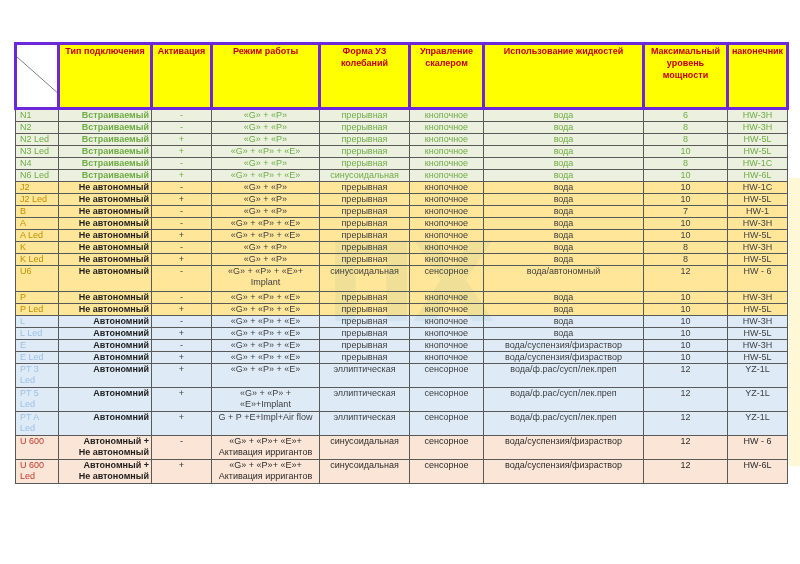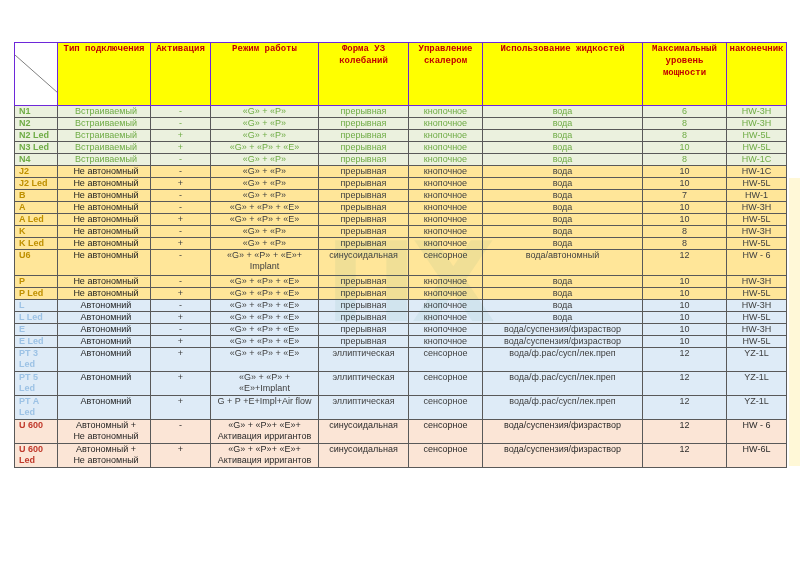--- a/index.html
+++ b/index.html
@@ -20,27 +20,26 @@
   table{border-collapse:collapse;table-layout:fixed;width:772px;border:1px solid #3a3a3a;}
   th,td{
     border:1px solid var(--border);
     padding:0 2px;font-size:9px;line-height:11px;
     vertical-align:top;text-align:center;
     white-space:pre-line;overflow:hidden;
   }
   thead th{
     background:var(--header-bg);color:var(--header-text);
     font-weight:bold;line-height:12px;height:38px;
-    border:1px solid #6d28d9;
-    font-family:Liberation Mono, monospace;
+    border:3px solid #6d28d9;
   }
   th.corner{background:#ffffff;padding:0;}
   th.corner svg{display:block;}
-  td.model{text-align:left;padding-left:4px;font-weight:bold;}
-  td.type{text-align:center;padding-left:6px;font-weight:normal;margin-left:24px;}
+  td.model{text-align:left;padding-left:4px;}
+  td.type{text-align:right;padding-left:6px;font-weight:bold;margin-left:24px;}
   tr.green{background:var(--green-bg);color:var(--green-text);}
   tr.green td.model{color:var(--green-text);}
   tr.yellow{background:var(--yellow-bg);color:var(--body-text);}
   tr.yellow td.model{color:var(--yellow-model);}
   tr.yellow td.type{color:#1f1f1f;}
   tr.blue{background:var(--blue-bg);color:var(--body-text);}
   tr.blue td.model{color:var(--blue-model);}
   tr.blue td.type{color:#1f1f1f;}
   tr.red{background:var(--red-bg);color:#2b2b2b;}
   tr.red td.model{color:var(--red-model);}
@@ -144,20 +143,31 @@
           <td class="model">N4</td>
           <td class="type">Встраиваемый</td>
           <td>-</td>
           <td>«G» + «P»</td>
           <td>прерывная</td>
           <td>кнопочное</td>
           <td>вода</td>
           <td>8</td>
           <td>HW-1C</td>
         </tr>
+        <tr class="green">
+          <td class="model">N6 Led</td>
+          <td class="type">Встраиваемый</td>
+          <td>+</td>
+          <td>«G» + «P» + «E»</td>
+          <td>синусоидальная</td>
+          <td>кнопочное</td>
+          <td>вода</td>
+          <td>10</td>
+          <td>HW-6L</td>
+        </tr>
         <tr class="yellow">
           <td class="model">J2</td>
           <td class="type">Не автономный</td>
           <td>-</td>
           <td>«G» + «P»</td>
           <td>прерывная</td>
           <td>кнопочное</td>
           <td>вода</td>
           <td>10</td>
           <td>HW-1C</td>

